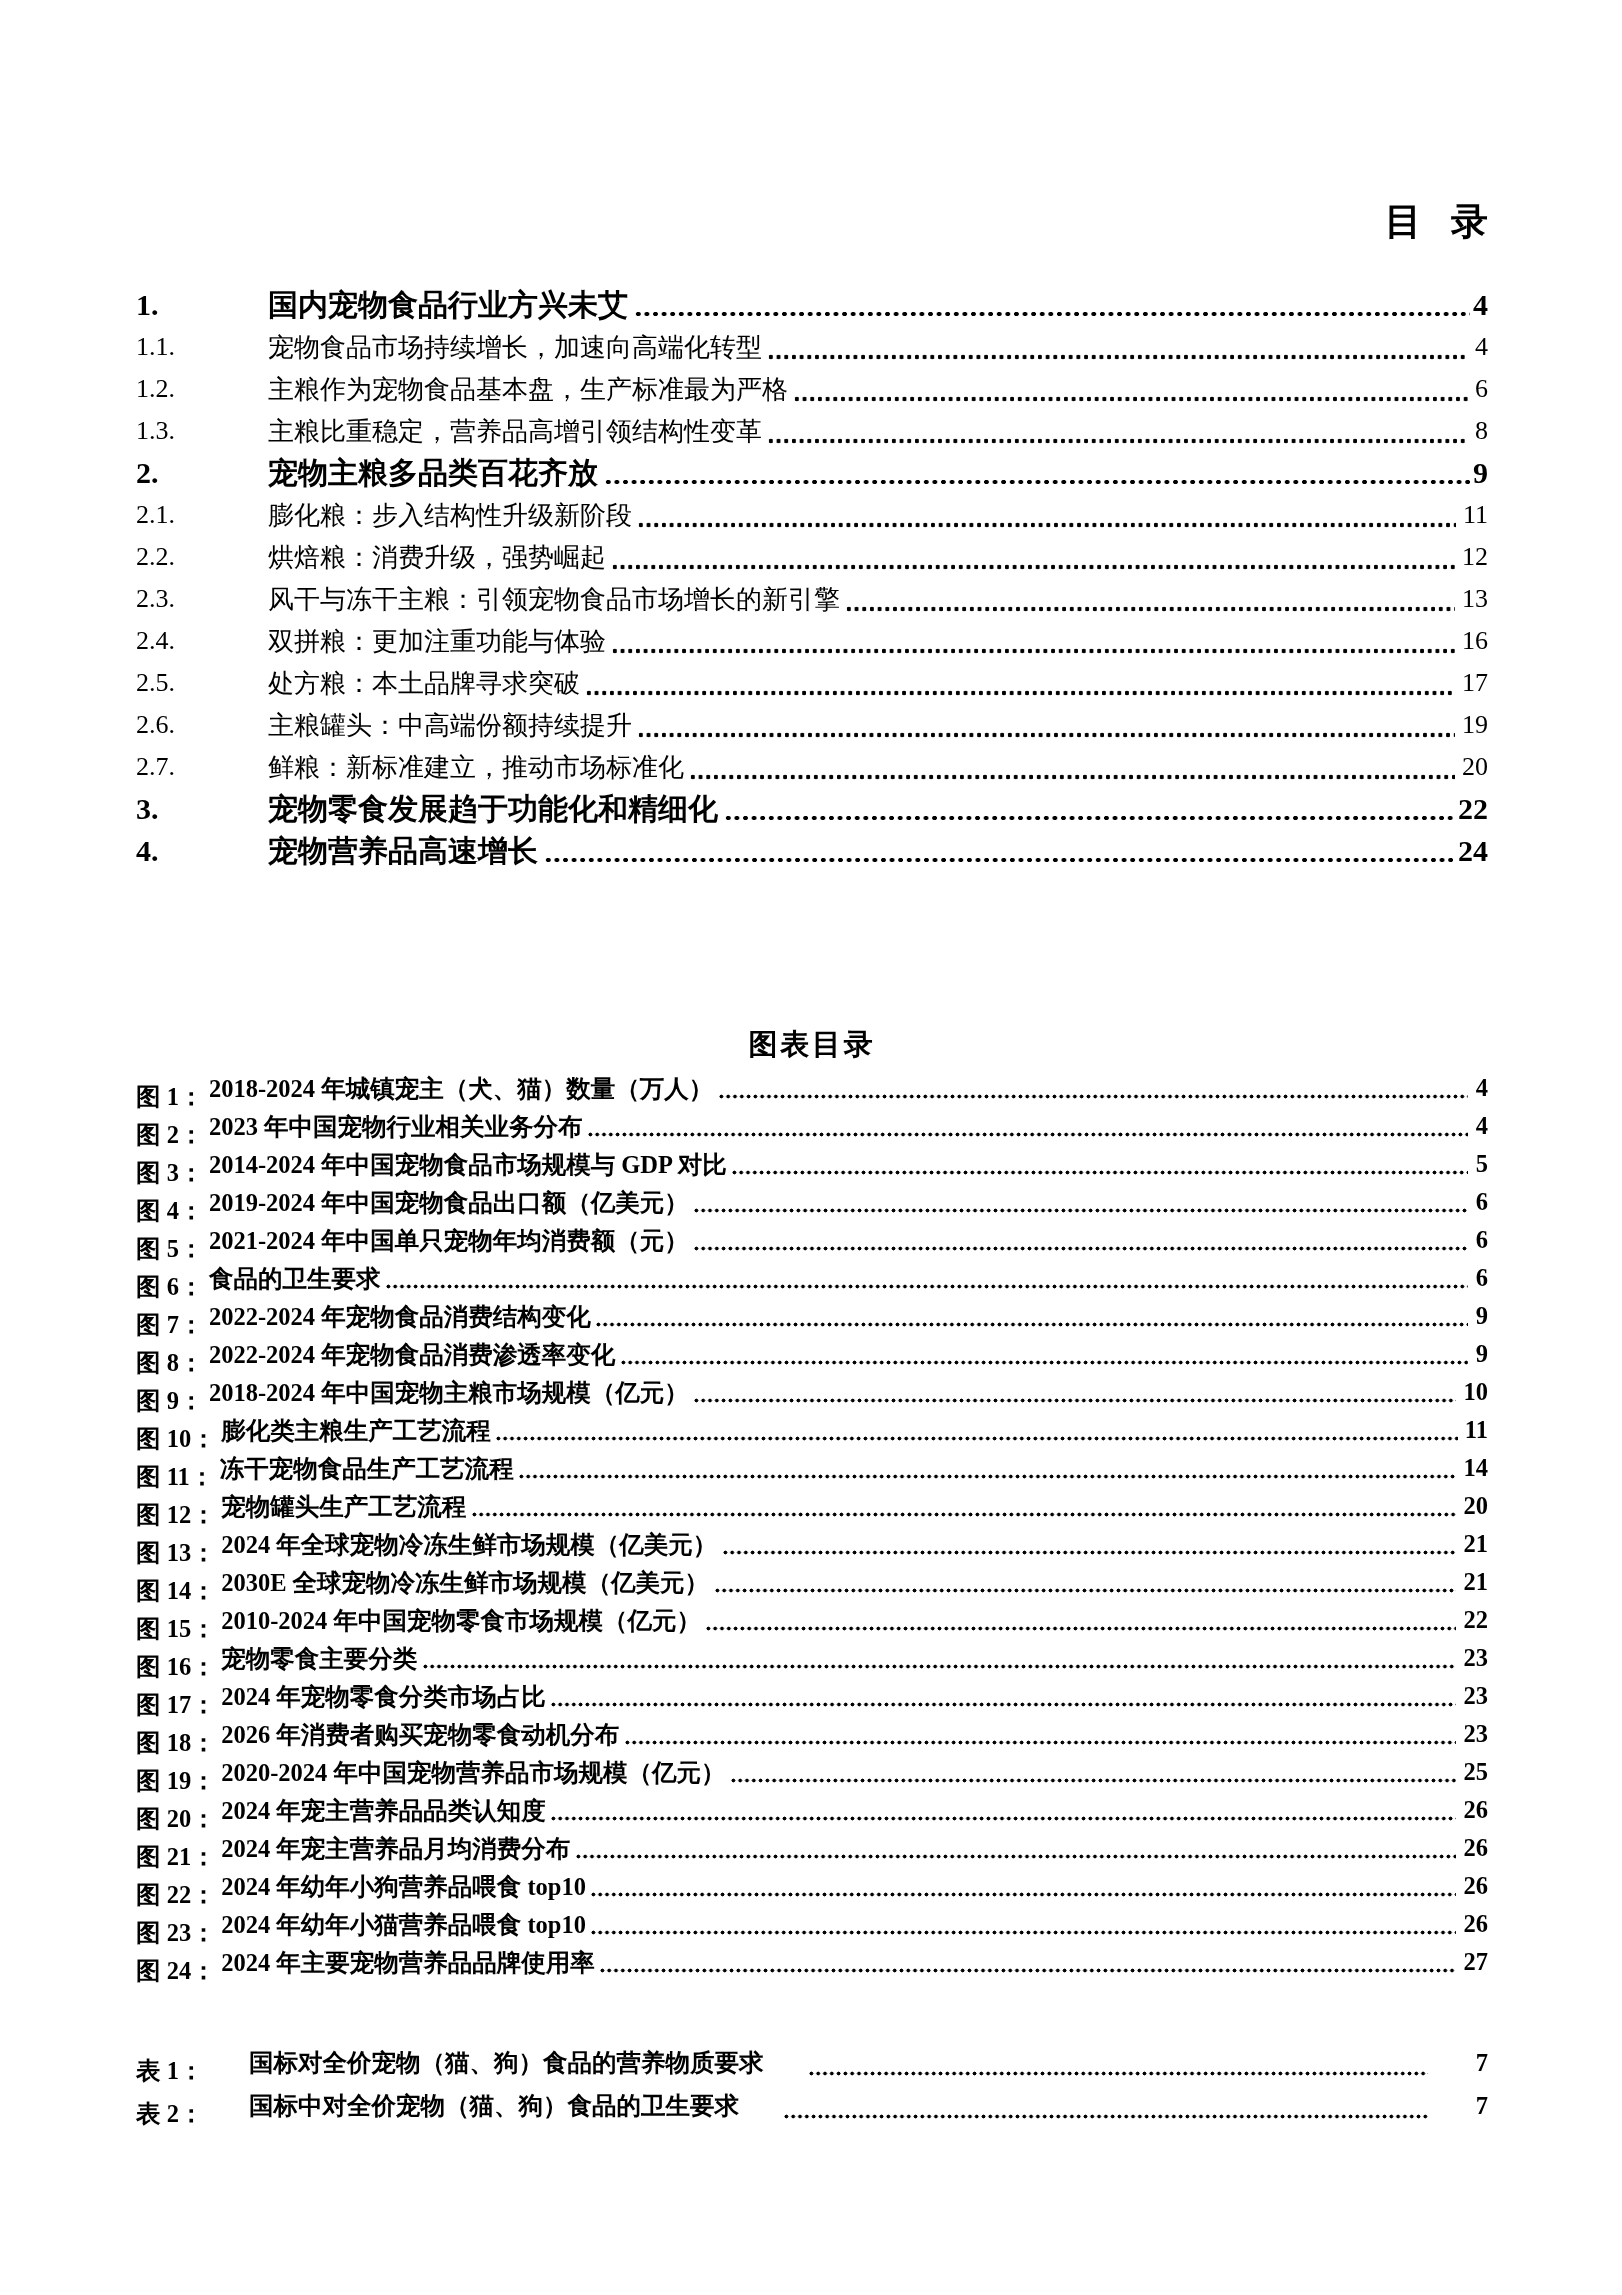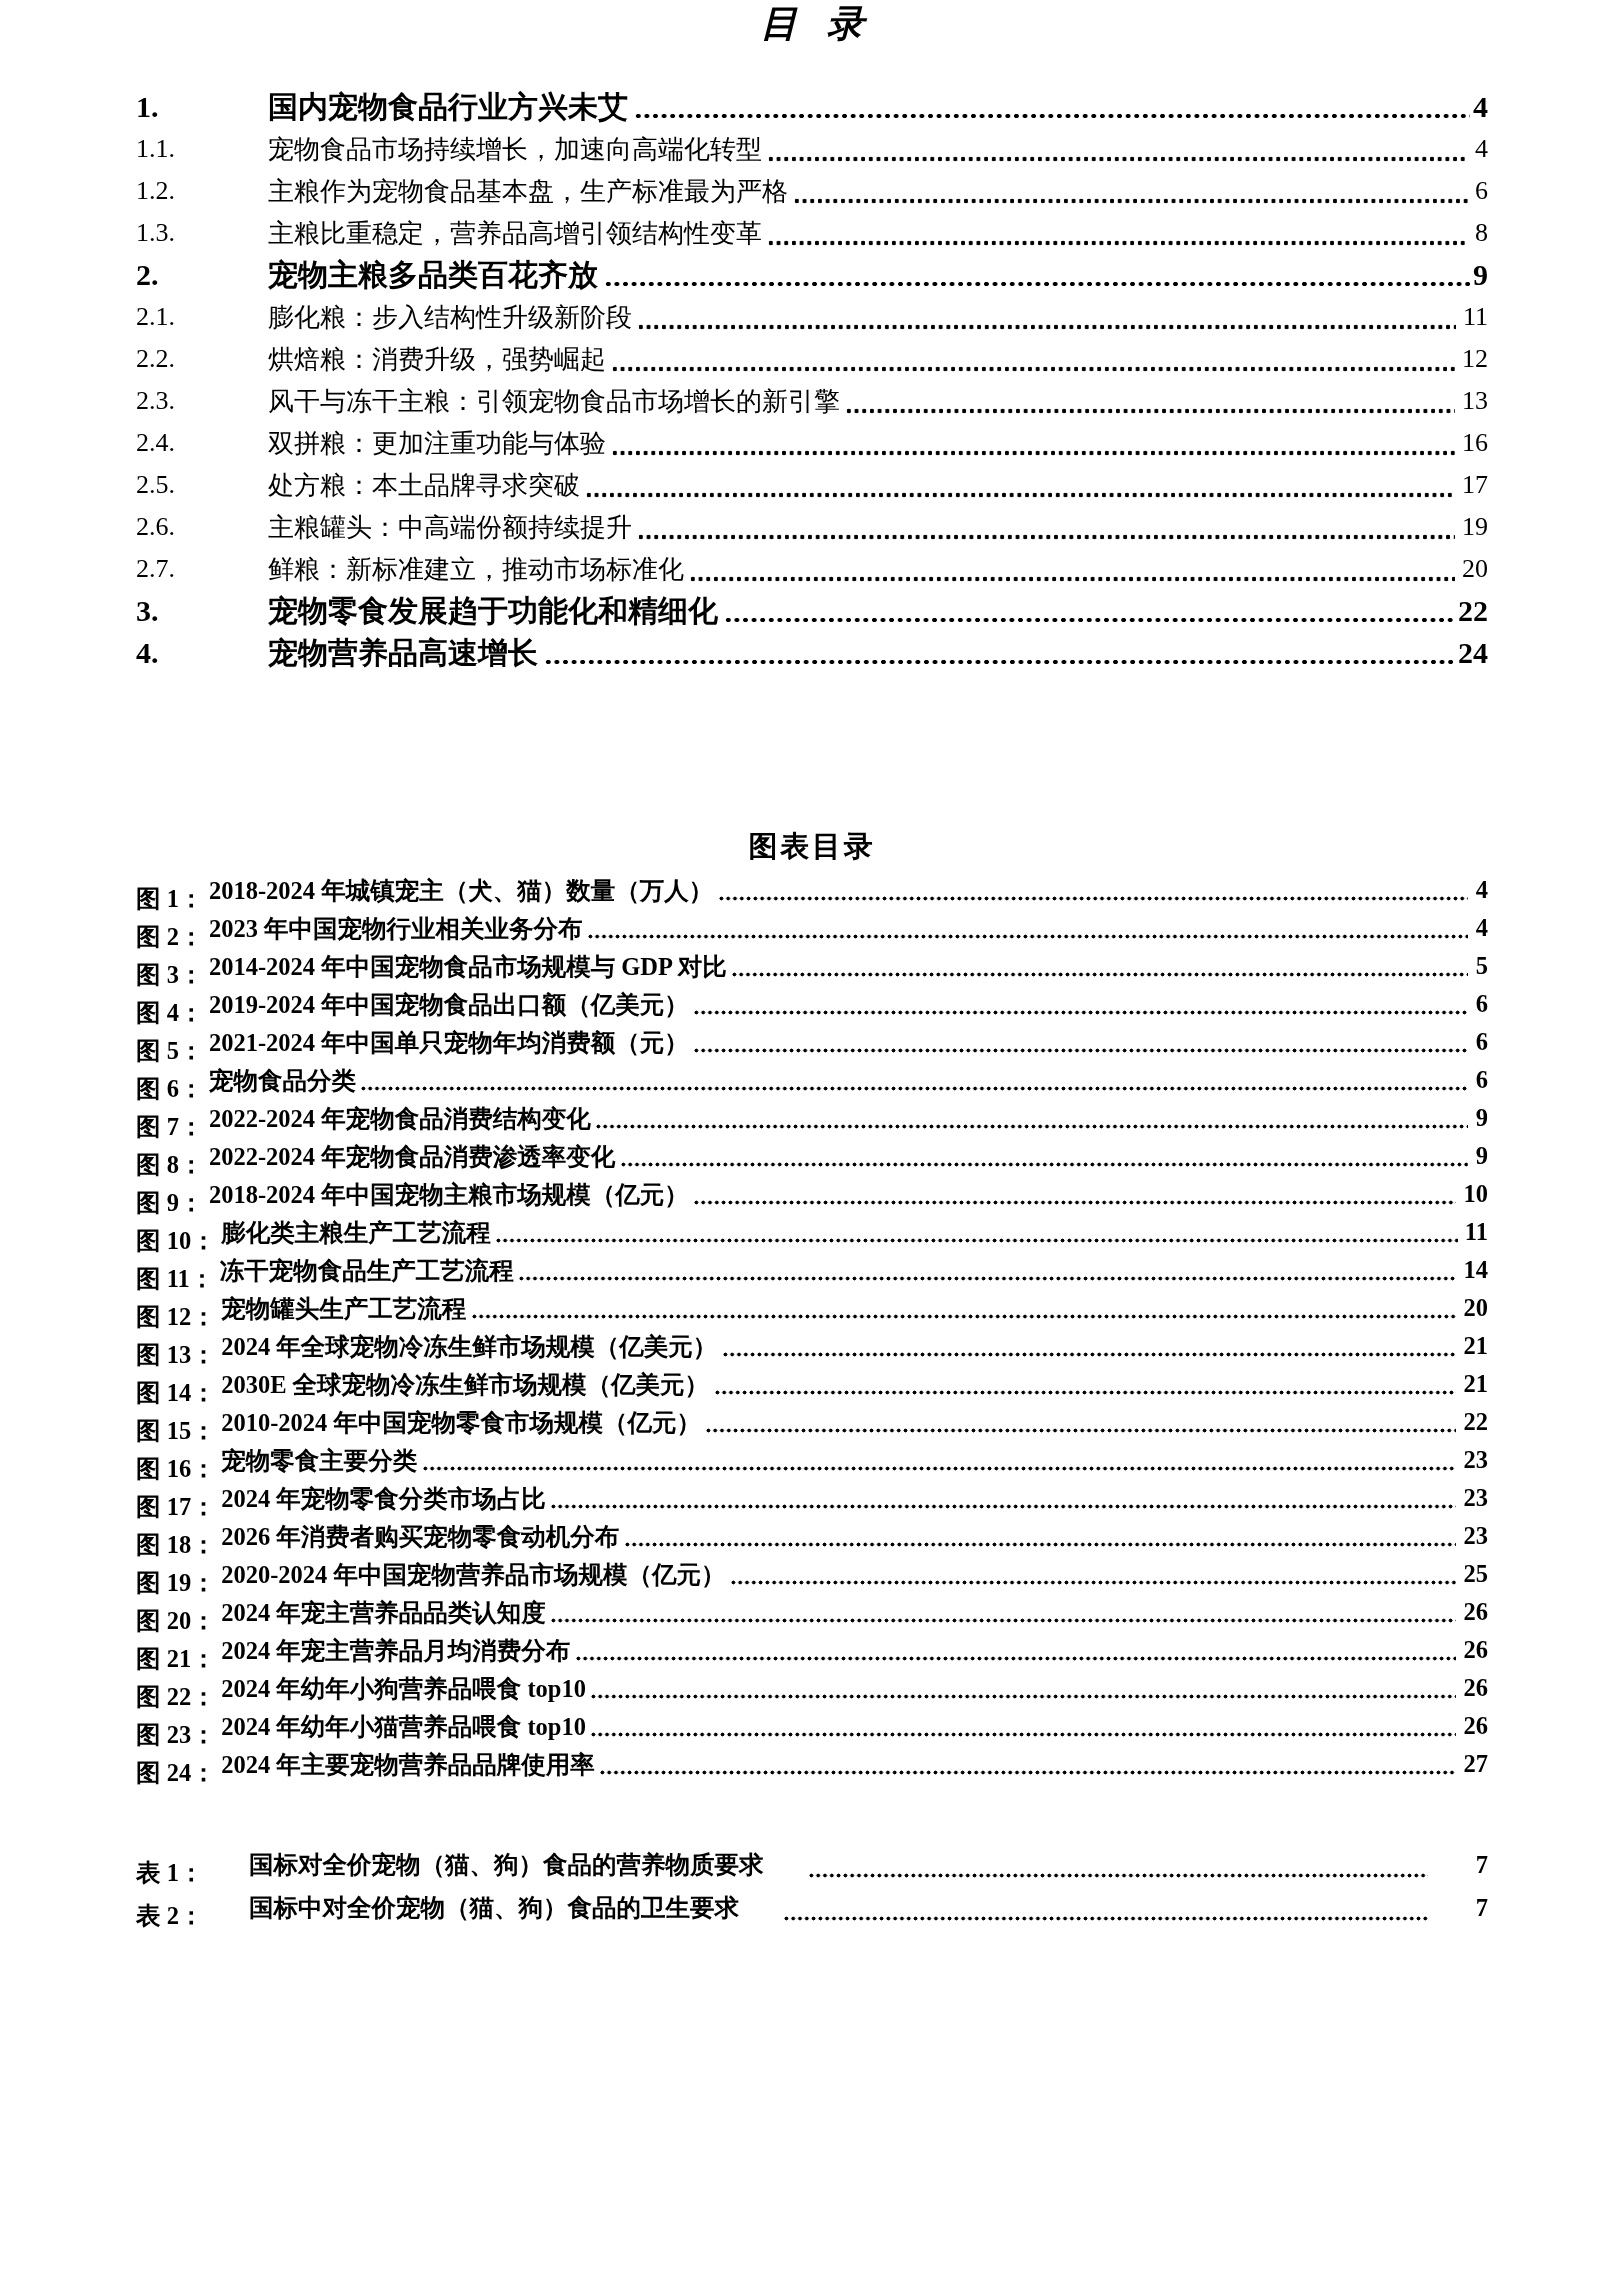--- a/index.html
+++ b/index.html
@@ -8,27 +8,27 @@
     width: 1623px;
     height: 2296px;
     position: relative;
     font-family: "Liberation Serif", "DejaVu Serif", serif;
     color: #000;
     overflow: hidden;
   }
   .page { padding: 0 135px 0 136px; }
 
   .doc-title {
-    text-align: center;
+    padding-top: 198px;
+    text-align: right;
     font-size: 37px;
     line-height: 47px;
     font-weight: bold;
     word-spacing: 20px;
     white-space: pre;
-    font-style: italic;
   }
 
   .row {
     display: flex;
     align-items: center;
   }
   .num   { flex: 0 0 auto; }
   .label { flex: 0 1 auto; white-space: nowrap; }
   .page-num { flex: 0 0 auto; }
 
@@ -213,21 +213,21 @@
         <span class="page-num">6</span>
       </div>
       <div class="row">
         <span class="num">图 5：</span>
         <span class="label">2021-2024 年中国单只宠物年均消费额（元）</span>
         <span class="dots"></span>
         <span class="page-num">6</span>
       </div>
       <div class="row">
         <span class="num">图 6：</span>
-        <span class="label">宠物食品分类</span>
+        <span class="label">食品的卫生要求</span>
         <span class="dots"></span>
         <span class="page-num">6</span>
       </div>
       <div class="row">
         <span class="num">图 7：</span>
         <span class="label">2022-2024 年宠物食品消费结构变化</span>
         <span class="dots"></span>
         <span class="page-num">9</span>
       </div>
       <div class="row">

